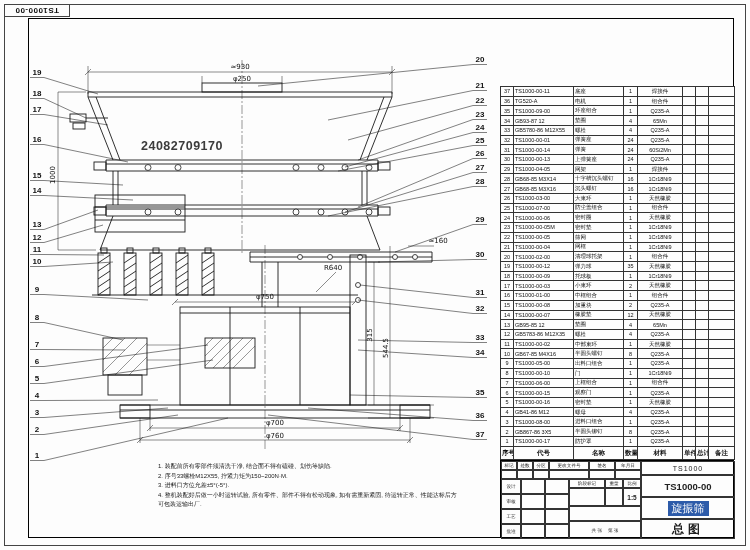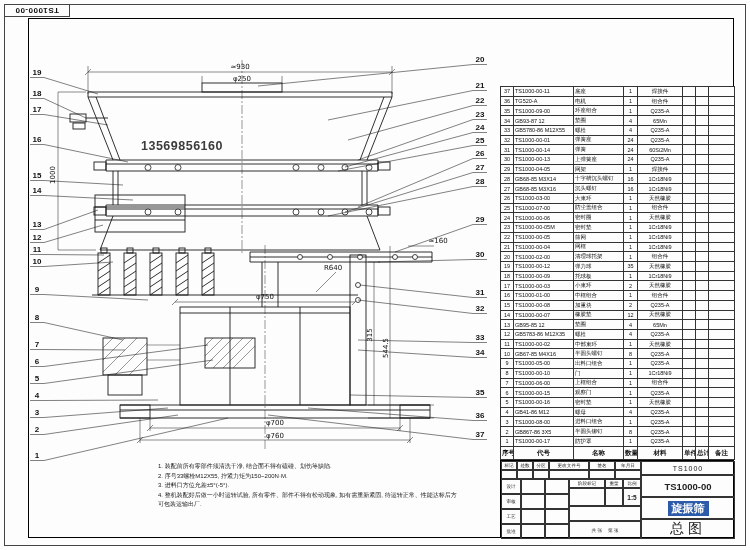--- a/index.html
+++ b/index.html
@@ -26,22 +26,22 @@
   .techreq li{font-size:6px;line-height:1.6;color:#222}
   .parts{position:absolute;left:500px;top:86px;width:234px;height:374px;border-collapse:collapse;table-layout:fixed;background:#fdfdfd}
   .parts td,.parts th{border:.5px solid #333;font-size:5.5px;font-weight:normal;white-space:nowrap;overflow:hidden;text-align:center;padding:0 1px;height:9px}
   .parts td:nth-child(2),.parts td:nth-child(3){text-align:left}
   .parts tfoot th{height:13px;font-size:6.5px;font-weight:bold;border-top:1px solid #000}
   .titleblock{position:absolute;left:500px;top:460px;width:234px;height:78px;border:1px solid #000;background:#fdfdfd}
   .tb-cell{position:absolute;border:.5px solid #333;display:flex;align-items:center;justify-content:center;font-size:4.6px;color:#222;overflow:hidden}
   .tb-model{font-size:7px;letter-spacing:1px}
   .tb-dno{font-size:9.5px;font-weight:bold}
   .tb-pname-cell{font-size:11px}
-  .pname-hl{background:#2d5ba9;color:#fff;padding:0 4px;font-weight:bold}
-  .tb-sheet{font-size:14px;font-weight:normal;letter-spacing:4px}
+  .pname-hl{background:#2d5ba9;color:#fff;padding:0 4px;font-weight:normal}
+  .tb-sheet{font-size:12px;font-weight:bold;letter-spacing:4px}
   .tb-scale{font-size:6.5px;font-weight:bold}
 </style>
 </head>
 <body>
 
 <div class="sheet">
   <div class="outer-frame"></div>
   <div class="inner-frame"></div>
 
   <div class="corner-box">
@@ -359,21 +359,21 @@
         <line x1="445" y1="347.5" x2="322" y2="345" class="lead"></line>
         <text x="452" y="368" text-anchor="middle" class="bnum">36</text>
         <line x1="445" y1="370.5" x2="459" y2="370.5" class="lead"></line>
         <line x1="445" y1="370.5" x2="280" y2="358" class="lead"></line>
         <text x="452" y="387" text-anchor="middle" class="bnum">37</text>
         <line x1="445" y1="389.5" x2="459" y2="389.5" class="lead"></line>
         <line x1="445" y1="389.5" x2="240" y2="365" class="lead"></line>
       </g>
   </svg>
 
-  <div class="watermark">13569856160</div>
+  <div class="watermark">24082709170</div>
 
   <div class="techreq">
     <ol>
       <li>1. 装配前所有零部件须清洗干净, 结合面不得有磕碰、划伤等缺陷.</li>
       <li>2. 序号33螺栓M12X55, 拧紧力矩为150~200N·M.</li>
       <li>3. 进料口方位允差±5°(-5°).</li>
       <li>4. 整机装配好后做一小时运转试验, 所有零件、部件不得有松动现象, 如有需重新紧固, 待运转正常、性能达标后方可包装运输出厂.</li>
     </ol>
   </div>
 

